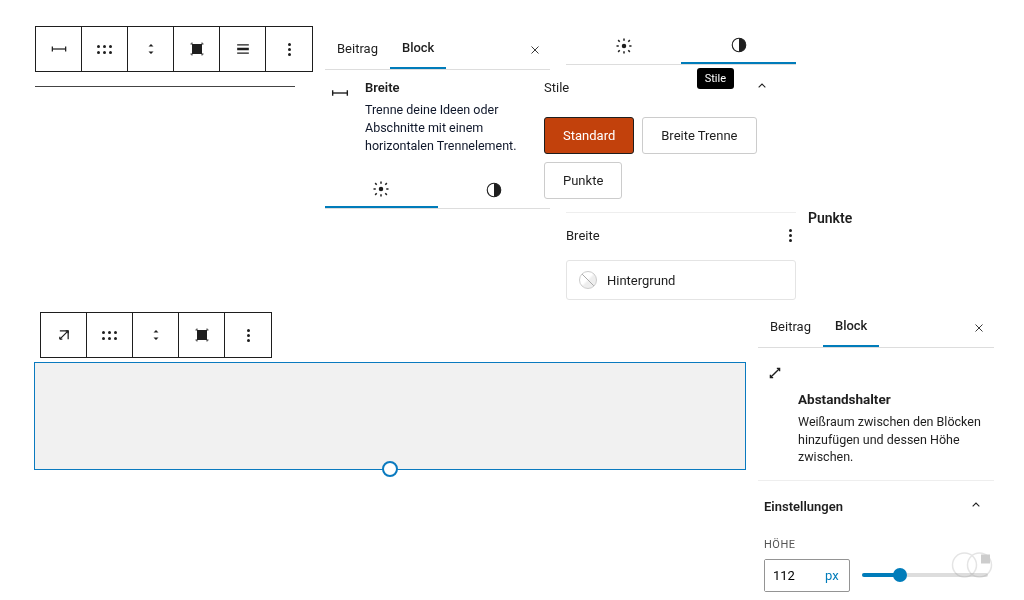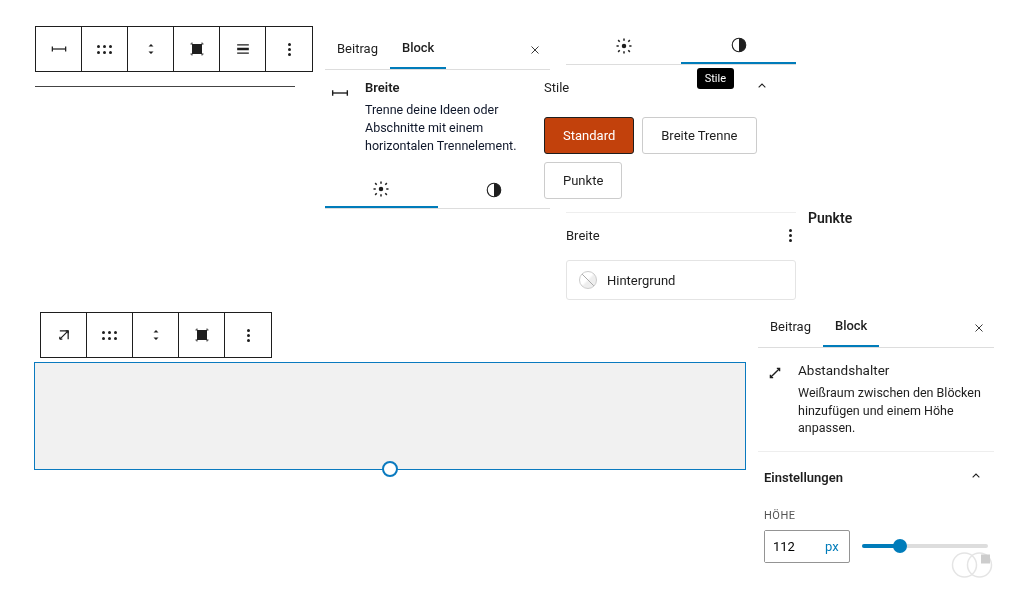--- a/index.html
+++ b/index.html
@@ -56,21 +56,21 @@
 .punkte-label { position: absolute; left: 808px; top: 210px; font-size: 14px; font-weight: 600; }
 
 
 .spacer-preview { position: absolute; left: 34px; top: 362px; width: 712px; height: 108px; border: 1.5px solid #0a7abf; background: #f1f1f1; }
 .spacer-preview .handle { position: absolute; bottom: -8px; left: 50%; transform: translateX(-50%); width: 16px; height: 16px; border-radius: 50%; background: #fff; border: 2px solid #0a7abf; cursor: ns-resize; }
 
 
 .spacer-sidebar { position: absolute; left: 758px; top: 308px; width: 236px; }
 .sp-tabs { display: flex; align-items: center; border-bottom: 1px solid #ddd; }
 .sp-blockinfo { padding: 14px 6px; display: flex; gap: 12px; border-bottom: 1px solid #eee; }
-.sp-blockinfo h4 { font-size: 13.5px; font-weight: 400; margin-bottom: 6px; }
+.sp-blockinfo h4 { font-size: 13.5px; font-weight: 700; margin-bottom: 6px; margin-top: 29px; }
 .sp-blockinfo p { font-size: 12.5px; line-height: 1.4; }
 .sp-einst-hdr { display: flex; justify-content: space-between; align-items: center; padding: 12px 6px; font-weight: 600; }
 .hoehe-row { padding: 6px; }
 .hoehe-lbl { font-size: 11px; letter-spacing: 0.5px; text-transform: uppercase; color: #555; margin-bottom: 8px; }
 .hoehe-ctrl { display: flex; align-items: center; gap: 12px; }
 .hoehe-input { display: flex; border: 1px solid #949494; border-radius: 2px; }
 .hoehe-input input { border: none; width: 50px; padding: 8px 8px; font-size: 13px; outline: none; }
 .hoehe-input .unit { padding: 8px 10px; color: #007cba; font-size: 13px; cursor: pointer; }
 .hoehe-slider { flex: 1; position: relative; height: 4px; background: #ddd; border-radius: 2px; }
 .hoehe-slider .fill { position: absolute; left: 0; top: 0; bottom: 0; width: 30%; background: #007cba; border-radius: 2px; }
@@ -268,21 +268,21 @@
         </svg>
       </div>
   </div>
   <div class="sp-blockinfo">
     <div><svg width="22" height="22" viewBox="0 0 24 24">
           <path d="M7 17L17 7" stroke="#1e1e1e" stroke-width="1.5"></path>
           <path d="M14 7h3v3M10 17H7v-3" stroke="#1e1e1e" stroke-width="1.5" fill="none"></path>
         </svg></div>
     <div>
       <h4>Abstandshalter</h4>
-      <p>Weißraum zwischen den Blöcken hinzufügen und einem Höhe anpassen.</p>
+      <p>Weißraum zwischen den Blöcken hinzufügen und dessen Höhe zwischen.</p>
     </div>
   </div>
   <div class="sp-einst-hdr">
     <span>Einstellungen</span>
     <span class="chev"><svg width="16" height="16" viewBox="0 0 24 24">
           <path d="M7 14l5-5 5 5" stroke="#1e1e1e" stroke-width="1.6" fill="none"></path>
         </svg></span>
   </div>
   <div class="hoehe-row">
     <div class="hoehe-lbl">HÖHE</div>

